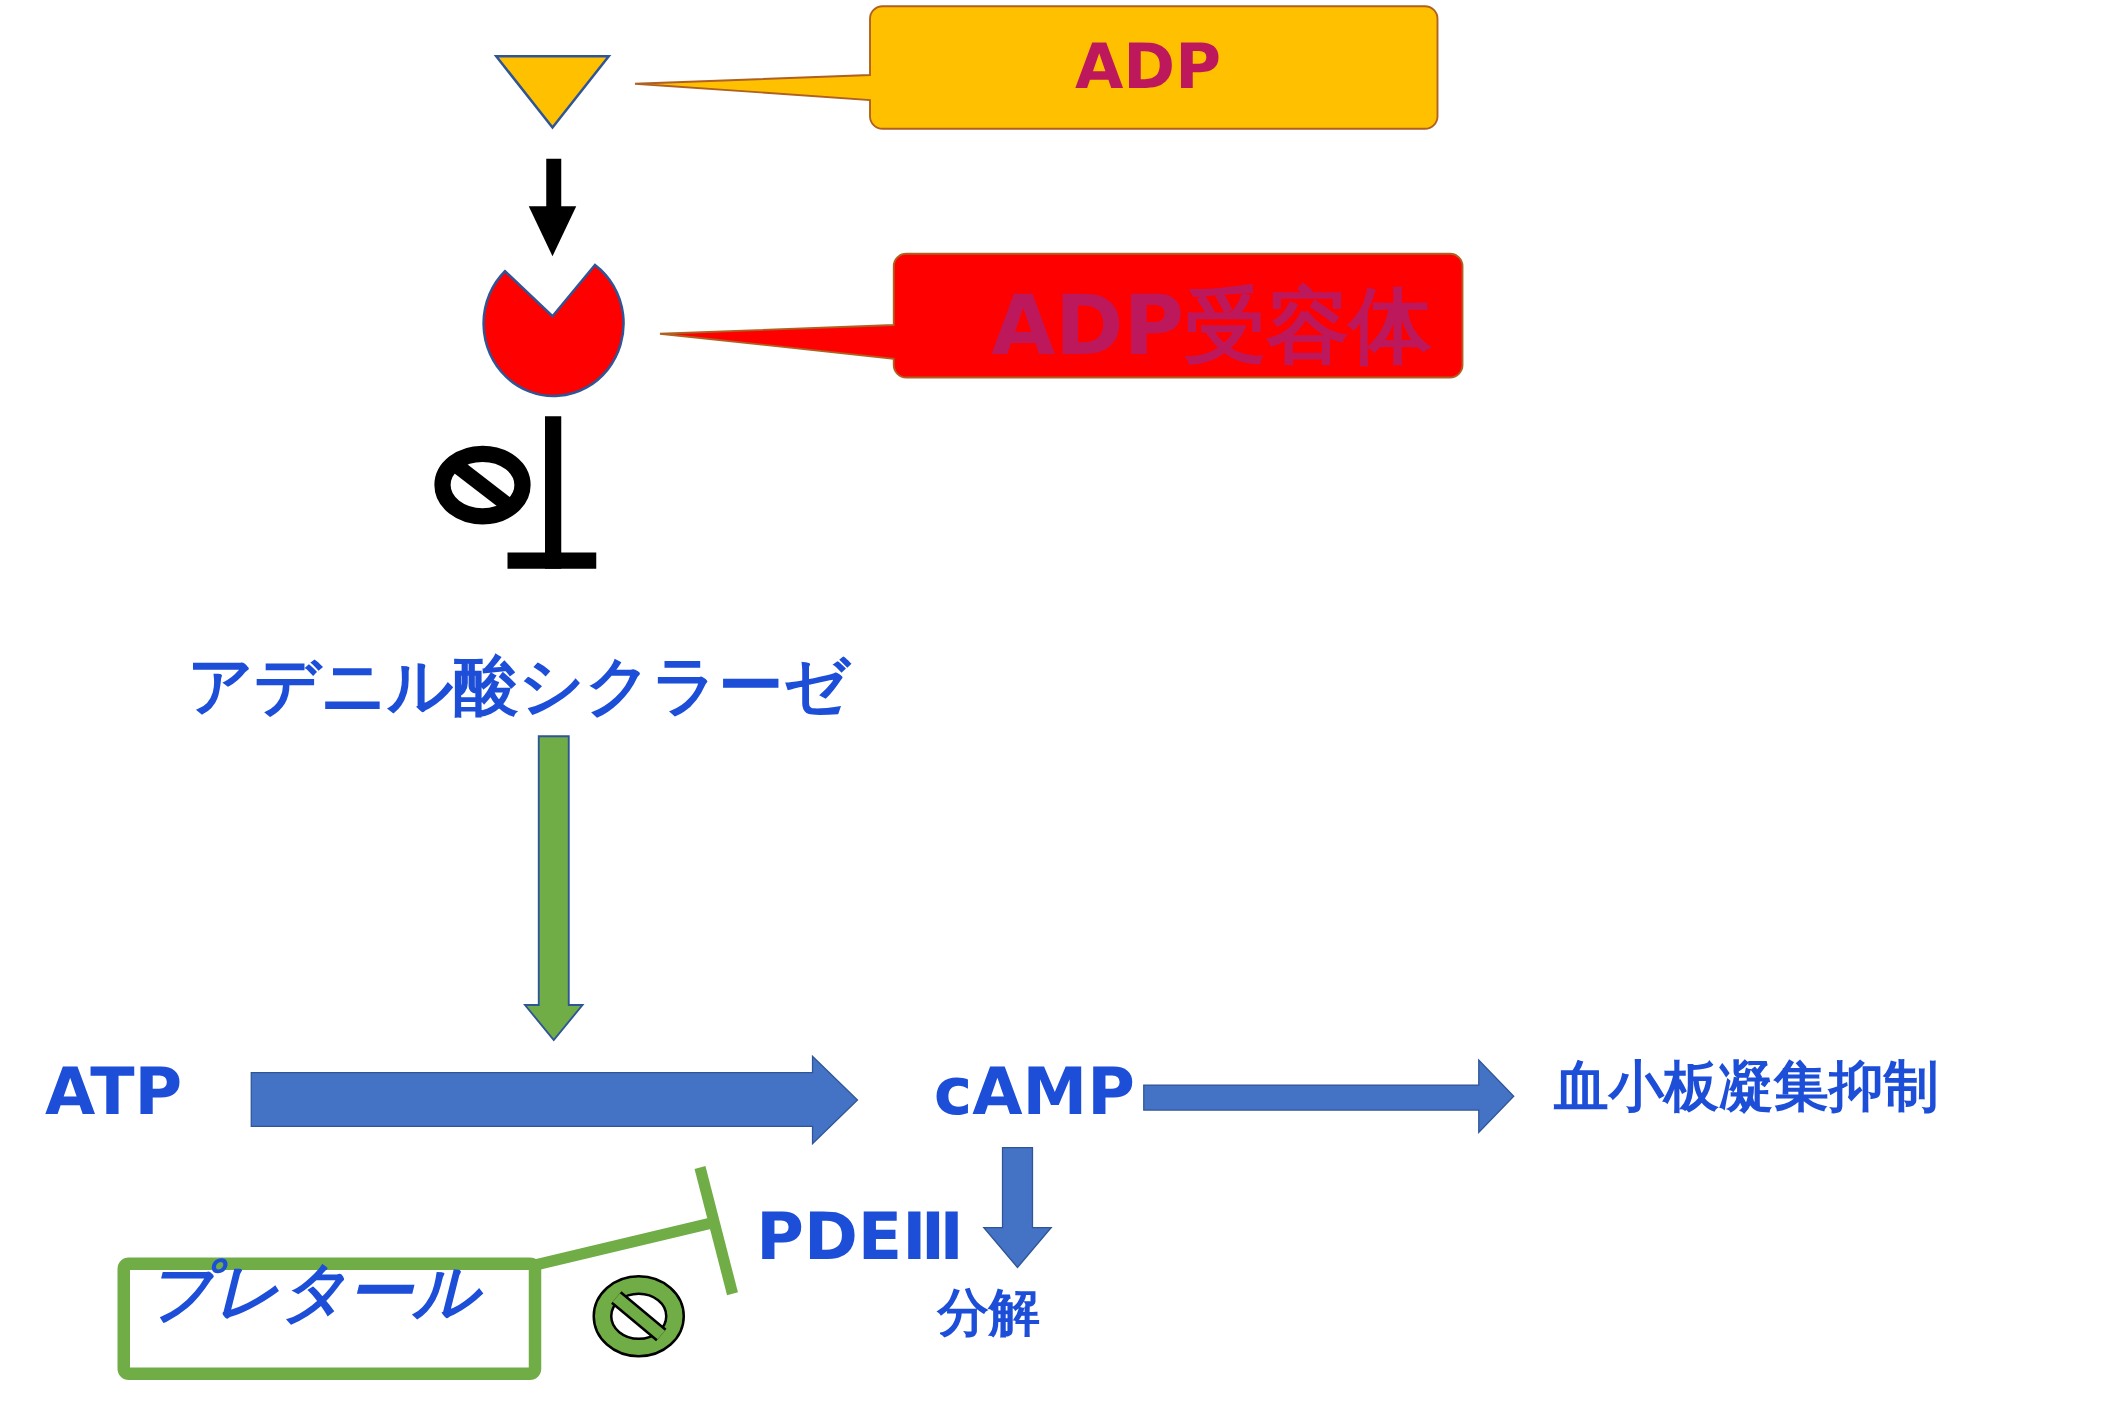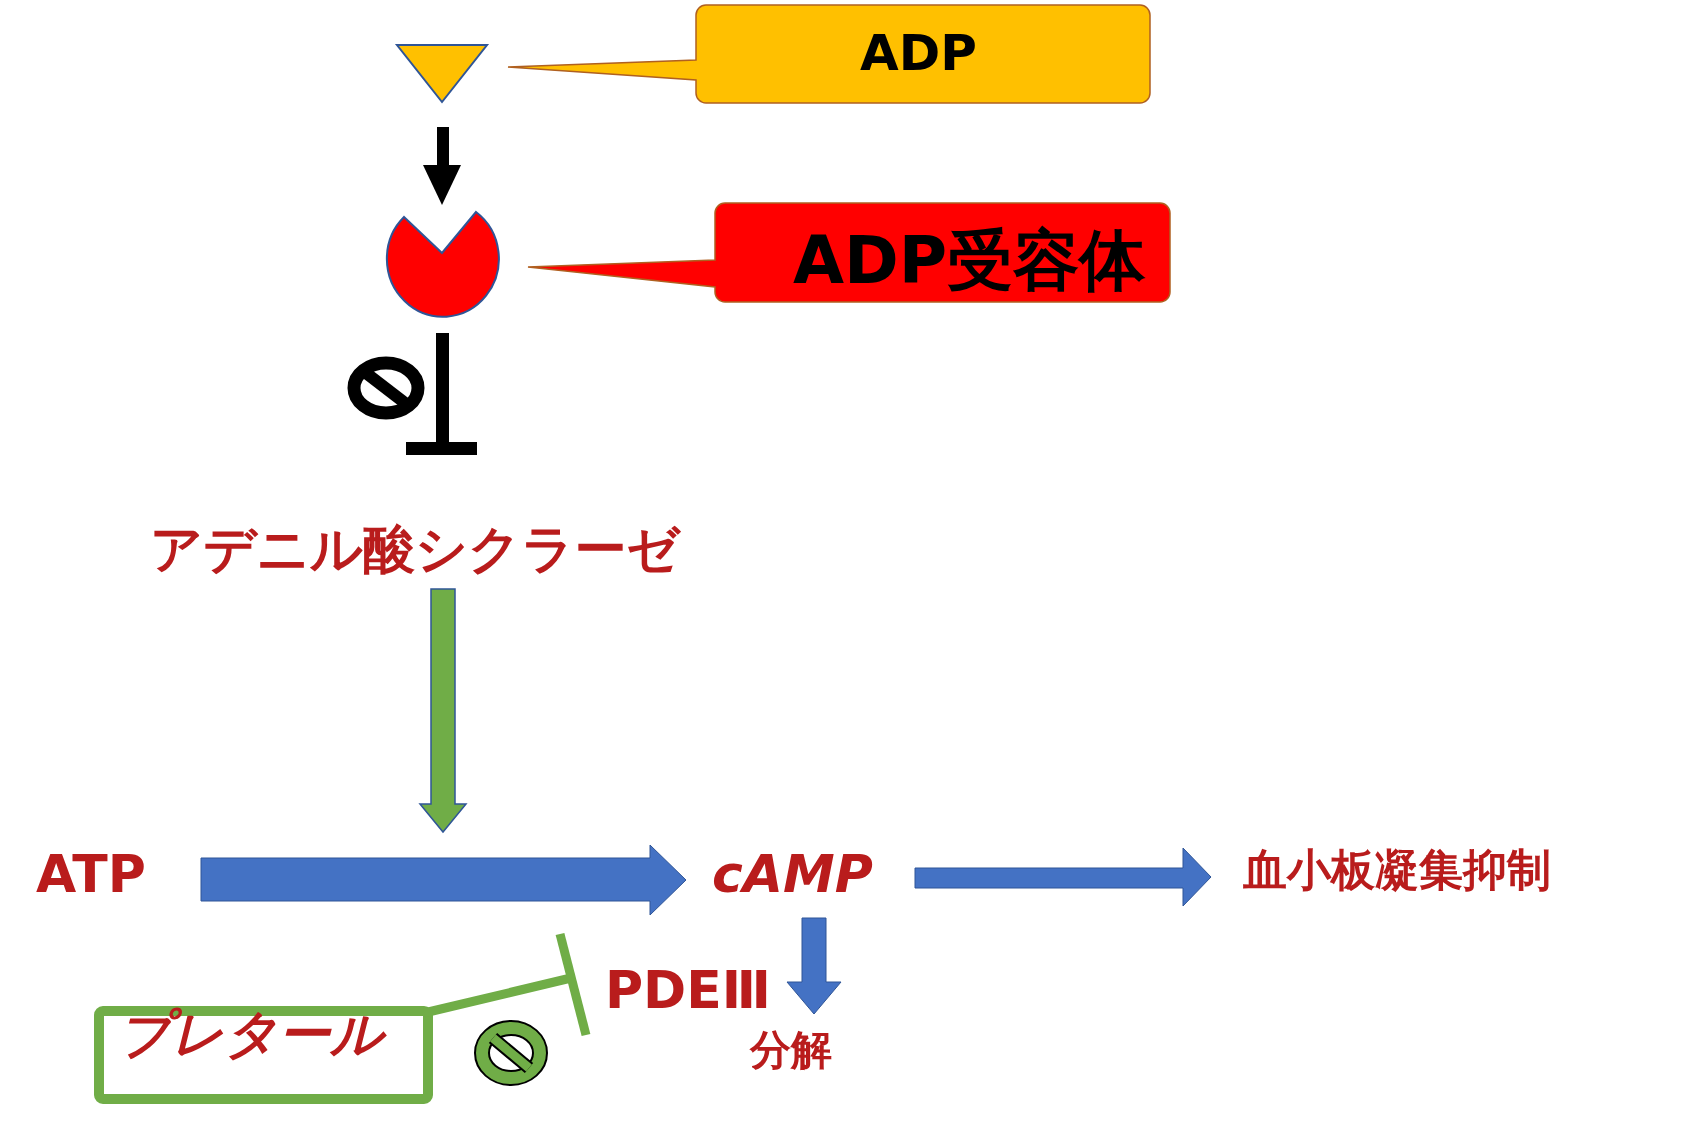--- a/index.html
+++ b/index.html
@@ -1,21 +1,21 @@
 <!DOCTYPE html>
 <html><head>
 <meta charset="utf-8">
 <style>
   html, body { margin:0; padding:0; background:#ffffff; }
   body { width:1681px; height:1123px; position:relative; overflow:hidden;
          font-family:"DejaVu Sans", "Liberation Sans", sans-serif; }
   svg#diagram { position:absolute; left:0; top:0; }
-  .lbl { position:absolute; font-weight:bold; color:#b91c1c; white-space:nowrap;
+  .lbl { position:absolute; font-weight:bold; color:#1d4ed8; white-space:nowrap;
          font-family:"DejaVu Sans", "Liberation Sans", sans-serif; line-height:1; }
-  .callout-text { position:absolute; font-weight:bold; color:#000000; white-space:nowrap;
+  .callout-text { position:absolute; font-weight:bold; color:#be185d; white-space:nowrap;
          font-family:"DejaVu Sans", "Liberation Sans", sans-serif; line-height:1; }
 </style>
 </head>
 <body>
 
 <svg id="diagram" width="1681" height="1123" viewBox="0 0 1681 1123">
 
   <path d="M706,5 H1140 a10,10 0 0 1 10,10 V93 a10,10 0 0 1 -10,10 H706 a10,10 0 0 1 -10,-10 V80 L508,67 L696,60 V15 a10,10 0 0 1 10,-10 Z" fill="#FFC000" stroke="#B06020" stroke-width="1.5"></path>
 
   <polygon points="397,45 487,45 442,102" fill="#FFC000" stroke="#2F5597" stroke-width="2"></polygon>
@@ -54,17 +54,17 @@
     <line x1="493" y1="1038" x2="529" y2="1068" stroke="#000" stroke-width="13"></line>
     <line x1="493" y1="1038" x2="529" y2="1068" stroke="#70AD47" stroke-width="9"></line>
   </g>
 </svg>
 
 <div class="callout-text" style="left:860px; top:28px; font-size:50px;">ADP</div>
 <div class="callout-text" style="left:793px; top:228px; font-size:66px;">ADP受容体</div>
 
 <div class="lbl" style="left:150px; top:523px; font-size:52px;">アデニル酸シクラーゼ</div>
 <div class="lbl" style="left:36px; top:848px; font-size:52px;text-align:center;">ATP</div>
-<div class="lbl" style="left:712px; top:848px; font-size:52px;font-style:italic;">cAMP</div>
+<div class="lbl" style="left:747px; top:848px; font-size:52px;">cAMP</div>
 <div class="lbl" style="left:1243px; top:848px; font-size:44px;">血小板凝集抑制</div>
 <div class="lbl" style="left:605px; top:964px; font-size:52px;">PDEⅢ</div>
 <div class="lbl" style="left:750px; top:1030px; font-size:41px;">分解</div>
 <div class="lbl" style="left:118px; top:1008px; font-size:52px;font-style:italic;">プレタール</div>
 
 </body></html>

